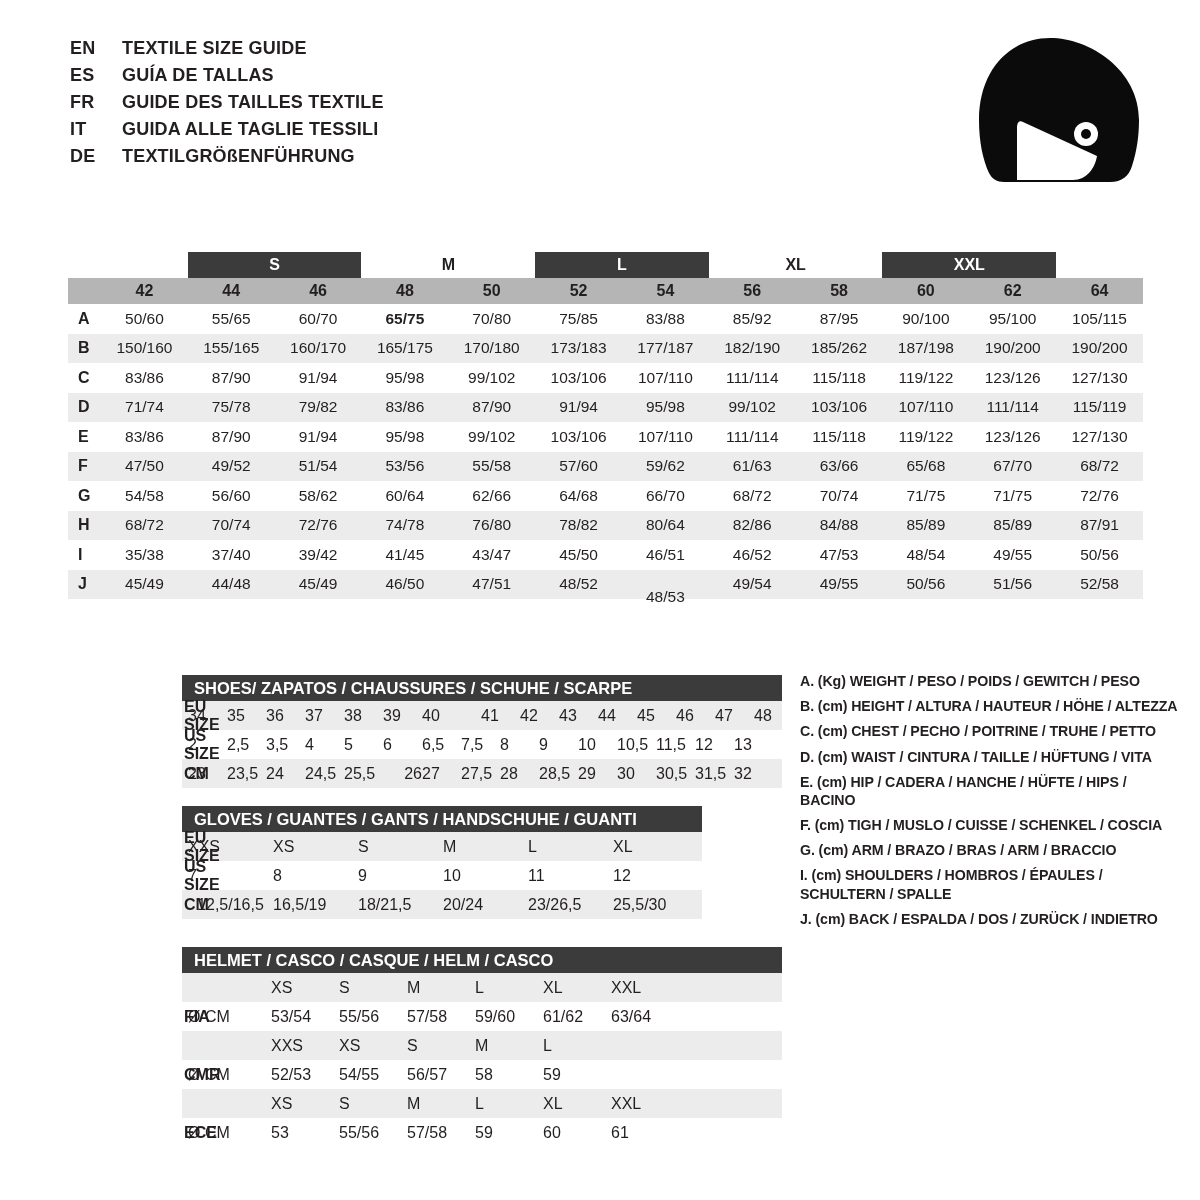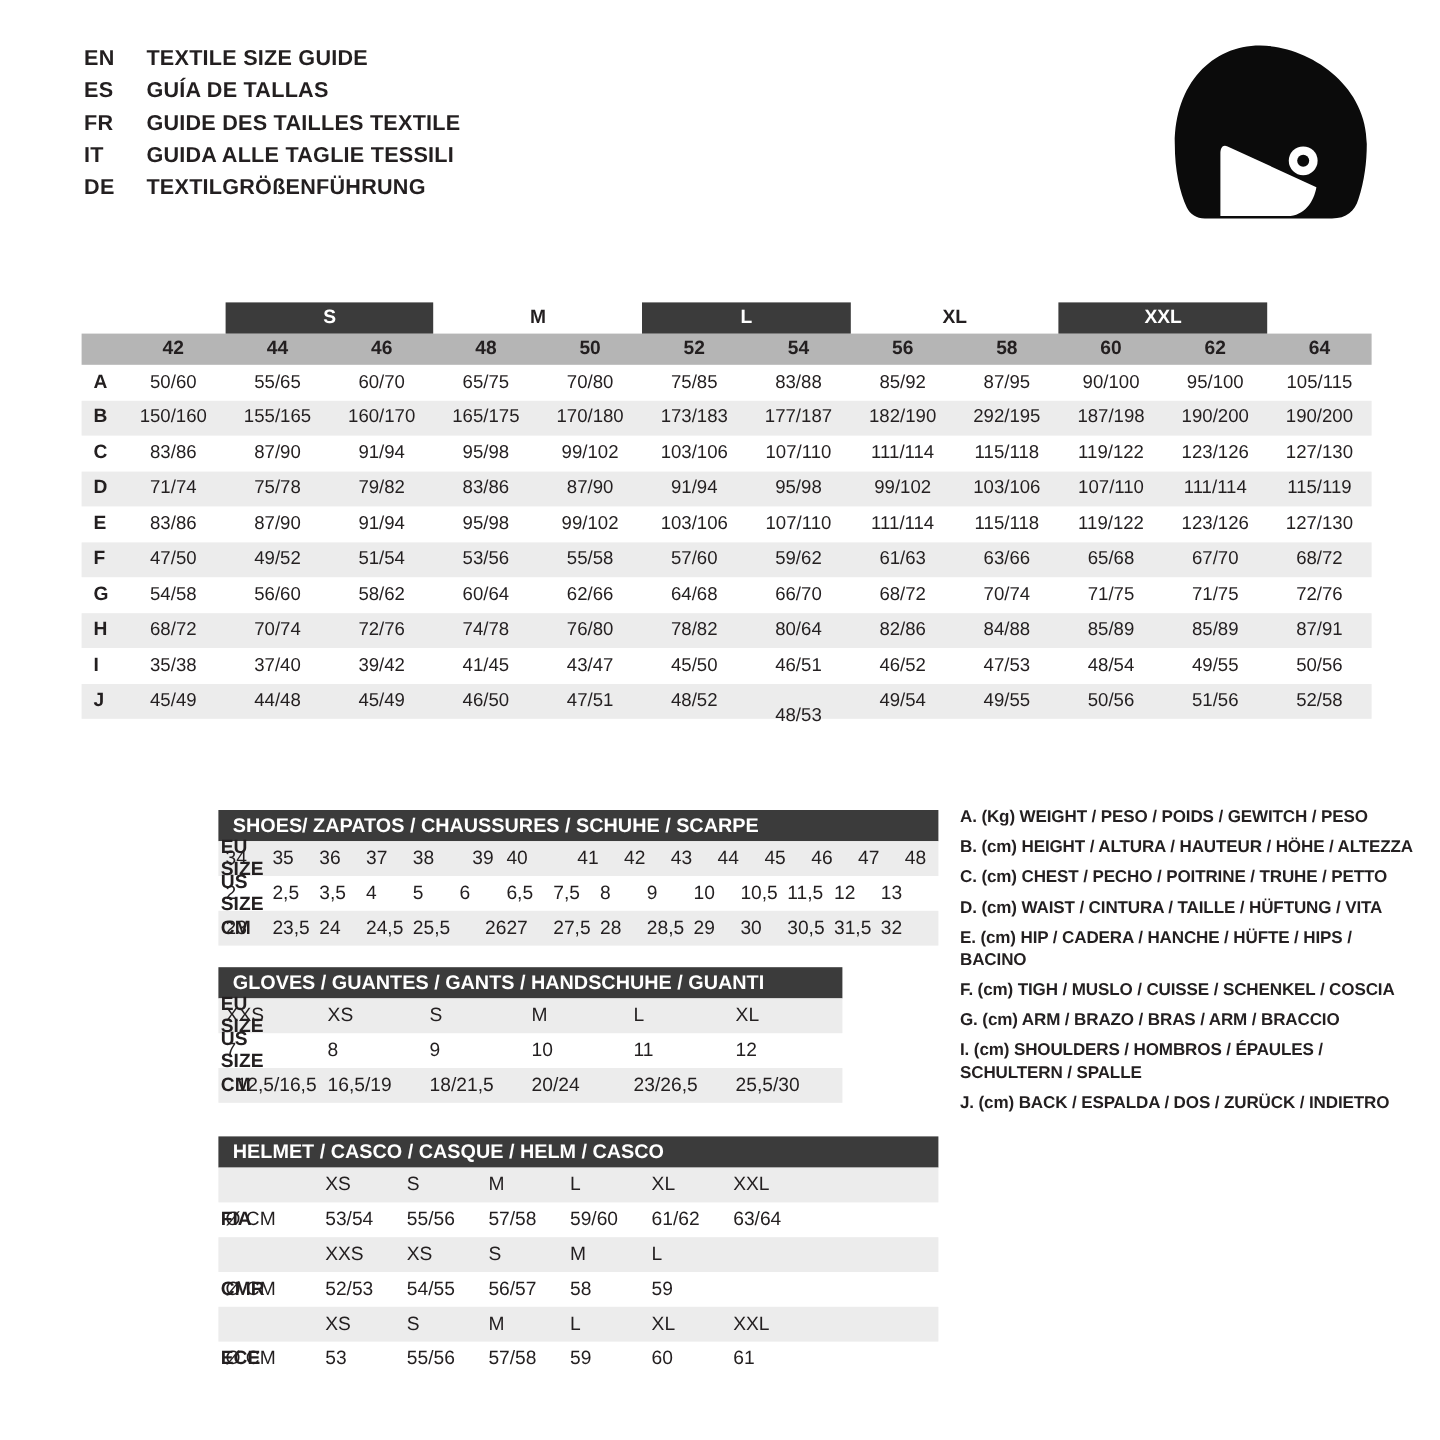--- a/index.html
+++ b/index.html
@@ -114,41 +114,41 @@
         <div class="cell" style="width: 86.8333px;">60</div>
         <div class="cell" style="width: 86.8333px;">62</div>
         <div class="cell" style="width: 86.8333px;">64</div>
       </div>
     <div id="datarows">
         <div class="datarow">
           <div class="rowlabel">A</div>
           <div class="cell" style="width: 86.8333px;">50/60</div>
           <div class="cell" style="width: 86.8333px;">55/65</div>
           <div class="cell" style="width: 86.8333px;">60/70</div>
-          <div class="cell" style="width: 86.8333px;">65/75</div>
+          <div class="cell" style="width: 86.8333px; font-weight: bold;">65/75</div>
           <div class="cell" style="width: 86.8333px;">70/80</div>
           <div class="cell" style="width: 86.8333px;">75/85</div>
           <div class="cell" style="width: 86.8333px;">83/88</div>
           <div class="cell" style="width: 86.8333px;">85/92</div>
           <div class="cell" style="width: 86.8333px;">87/95</div>
           <div class="cell" style="width: 86.8333px;">90/100</div>
           <div class="cell" style="width: 86.8333px;">95/100</div>
           <div class="cell" style="width: 86.8333px;">105/115</div>
         </div>
         <div class="datarow alt">
           <div class="rowlabel">B</div>
           <div class="cell" style="width: 86.8333px;">150/160</div>
           <div class="cell" style="width: 86.8333px;">155/165</div>
           <div class="cell" style="width: 86.8333px;">160/170</div>
           <div class="cell" style="width: 86.8333px;">165/175</div>
           <div class="cell" style="width: 86.8333px;">170/180</div>
           <div class="cell" style="width: 86.8333px;">173/183</div>
           <div class="cell" style="width: 86.8333px;">177/187</div>
           <div class="cell" style="width: 86.8333px;">182/190</div>
-          <div class="cell" style="width: 86.8333px;">292/195</div>
+          <div class="cell" style="width: 86.8333px;">185/262</div>
           <div class="cell" style="width: 86.8333px;">187/198</div>
           <div class="cell" style="width: 86.8333px;">190/200</div>
           <div class="cell" style="width: 86.8333px;">190/200</div>
         </div>
         <div class="datarow">
           <div class="rowlabel">C</div>
           <div class="cell" style="width: 86.8333px;">83/86</div>
           <div class="cell" style="width: 86.8333px;">87/90</div>
           <div class="cell" style="width: 86.8333px;">91/94</div>
           <div class="cell" style="width: 86.8333px;">95/98</div>
@@ -273,21 +273,21 @@
     <div class="sub-header">SHOES/ ZAPATOS / CHAUSSURES / SCHUHE / SCARPE</div>
     <div id="shoes-rows">
         <div class="sub-row shade">
           <div class="rlabel" style="width: 6px;">EU SIZE</div>
           <div class="vals">
             <div class="v" style="width: 39px; text-align: left;">34</div>
             <div class="v" style="width: 39px; text-align: left;">35</div>
             <div class="v" style="width: 39px; text-align: left;">36</div>
             <div class="v" style="width: 39px; text-align: left;">37</div>
             <div class="v" style="width: 39px; text-align: left;">38</div>
-            <div class="v" style="width: 39px; text-align: center;">39</div>
+            <div class="v" style="width: 39px; text-align: left;">39</div>
             <div class="v" style="width: 39px; text-align: left;">40</div>
             <div class="v" style="width: 39px; text-align: left; margin-left: 20px;">41</div>
             <div class="v" style="width: 39px; text-align: left;">42</div>
             <div class="v" style="width: 39px; text-align: left;">43</div>
             <div class="v" style="width: 39px; text-align: left;">44</div>
             <div class="v" style="width: 39px; text-align: left;">45</div>
             <div class="v" style="width: 39px; text-align: left;">46</div>
             <div class="v" style="width: 39px; text-align: left;">47</div>
             <div class="v" style="width: 39px; text-align: left;">48</div>
           </div>

